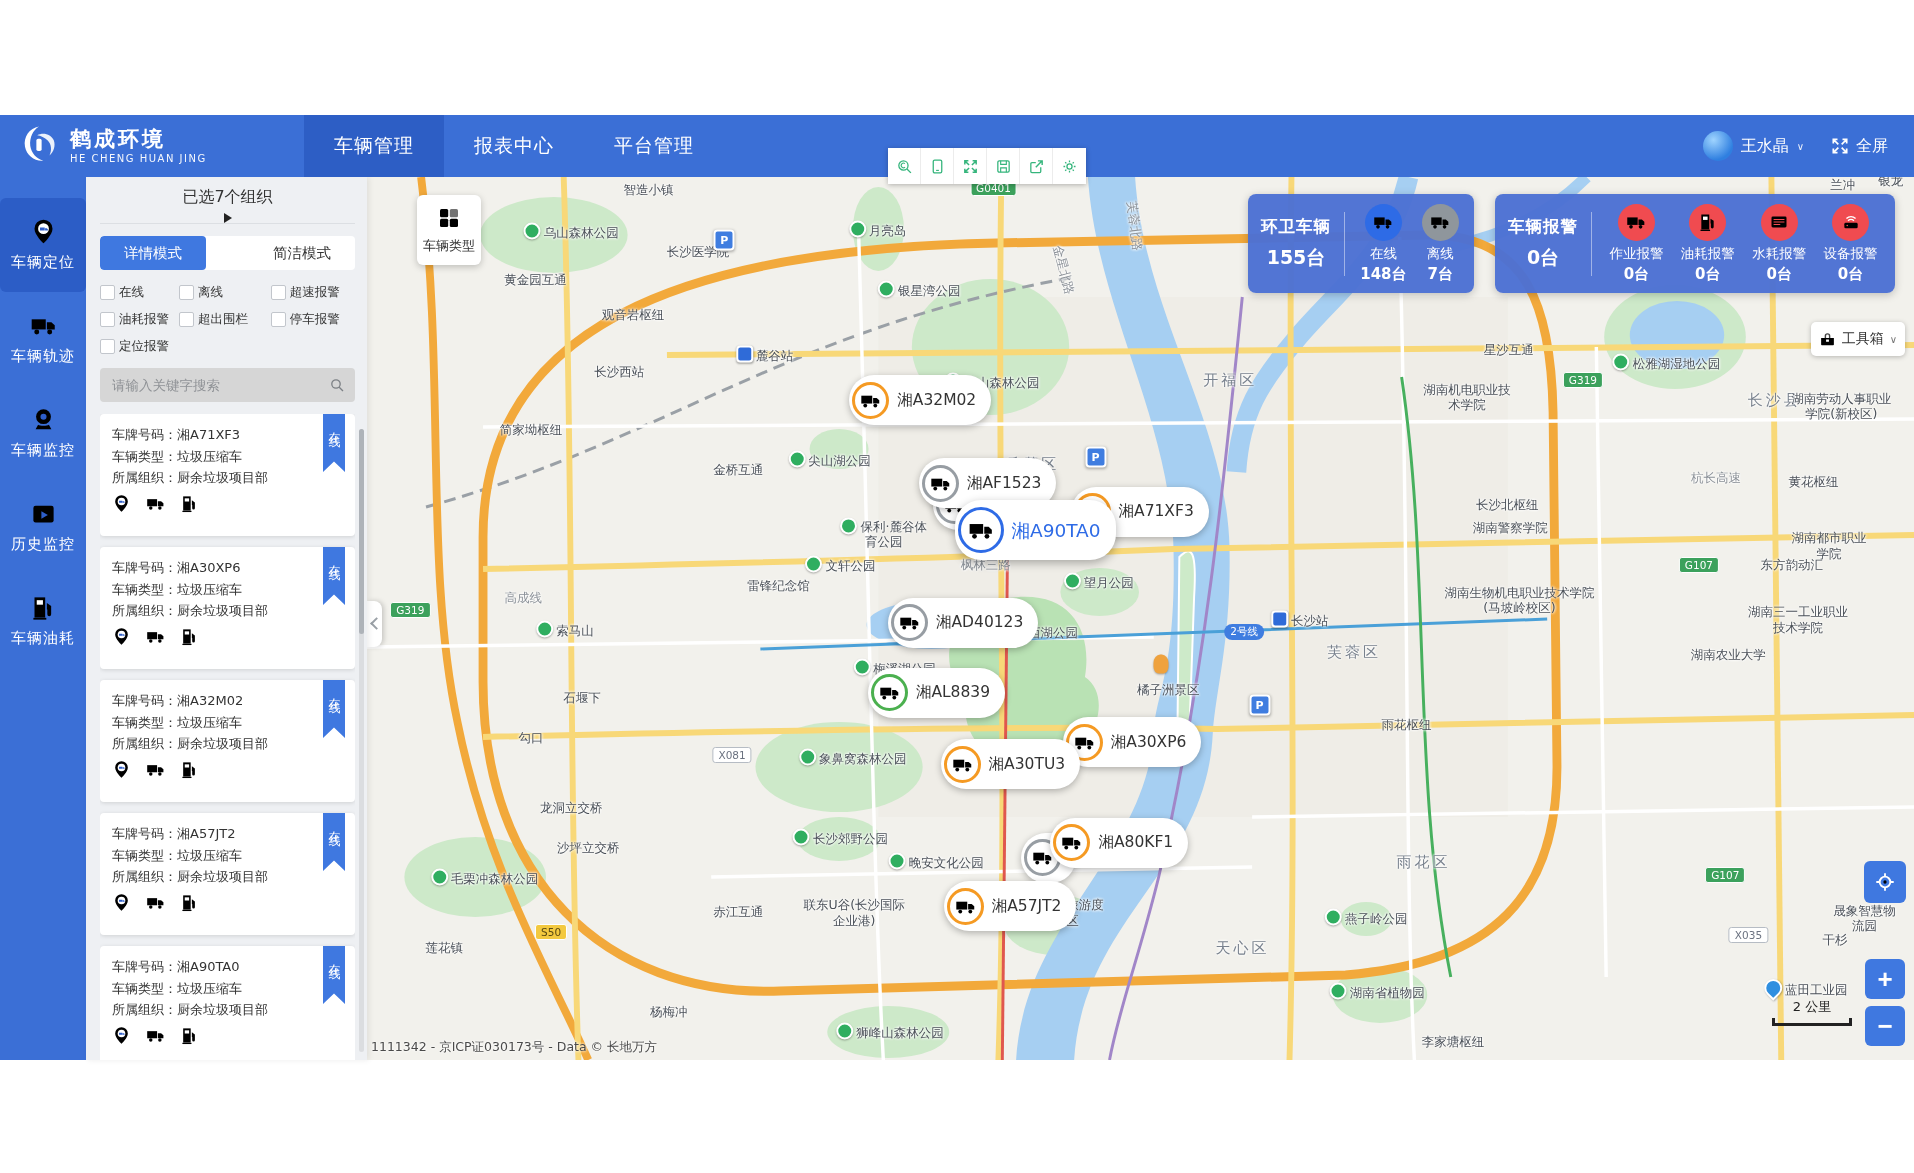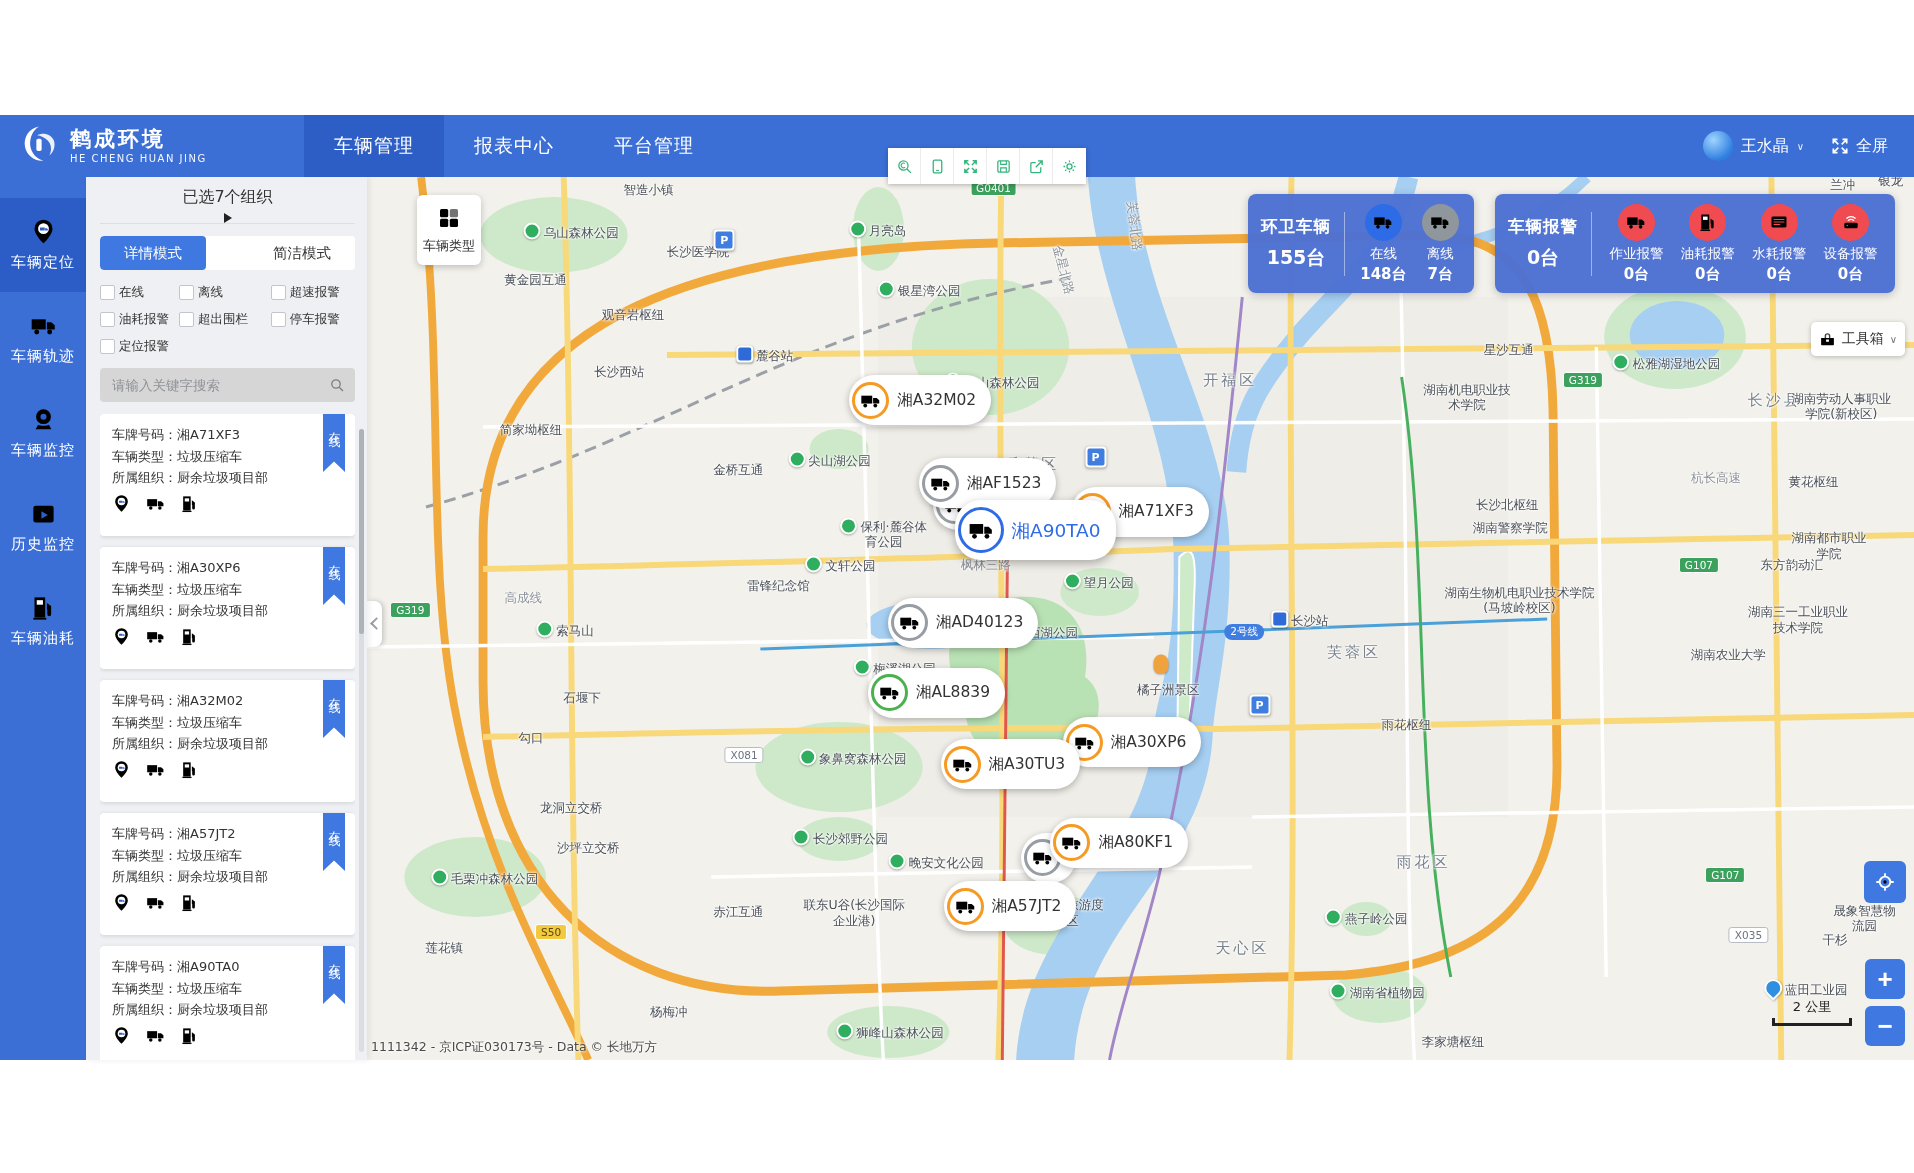--- a/index.html
+++ b/index.html
@@ -28,21 +28,21 @@
   .tb{width:33px;display:grid;place-items:center;border-right:1px solid #ececec;color:#35b57c;cursor:pointer;background:#fff;border-top:0;border-bottom:0;border-left:0;}
   .tb:last-child{border-right:0;}
   .tb svg{width:17px;height:17px;}
 
   
   .main{display:flex;height:883px;position:relative;}
 
   
   .sidebar{width:86px;background:#3b6fd6;display:flex;flex-direction:column;padding-top:21px;flex:none;}
   .sb-item{height:94px;display:flex;flex-direction:column;align-items:center;justify-content:center;gap:8px;
-           color:#fff;font-size:15px;cursor:pointer;letter-spacing:1px;}
+           color:#fff;font-size:15px;cursor:pointer;letter-spacing:1px;border-radius:6px;}
   .sb-item.active{background:#2c5dc6;}
   .sb-item svg{width:27px;height:27px;color:#fff;}
 
   
   .left-panel{width:255px;background:#eef0f3;flex:none;display:flex;flex-direction:column;
               padding:10px 12px 0 14px;position:relative;z-index:10;box-shadow:2px 0 6px rgba(0,0,0,.08);}
   .org-row{display:flex;align-items:center;justify-content:space-between;height:36px;border-bottom:1px solid #dcdfe3;flex-direction:column;}
   .org-text{font-size:16px;color:#333;}
   .org-arrow{width:0;height:0;border-left:8px solid #222;border-top:5px solid transparent;border-bottom:5px solid transparent;cursor:pointer;}
   .mode-tabs{margin-top:12px;height:34px;display:flex;background:#fff;border-radius:4px;overflow:hidden;gap:43px;}
@@ -717,21 +717,21 @@
           <span class="map-label roadg" style="left: 2.8%; top: 49%;">G319</span>
 
           <span class="map-label roadg" style="left: 78.6%; top: 23%;">G319</span>
 
           <span class="map-label roadg" style="left: 86.1%; top: 43.9%;">G107</span>
 
           <span class="map-label roadg" style="left: 87.8%; top: 79%;">G107</span>
 
           <span class="map-label roads" style="left: 11.9%; top: 85.5%;">S50</span>
 
-          <span class="map-label roadx" style="left: 23.6%; top: 65.5%; margin-left: 12px;">X081</span>
+          <span class="map-label roadx" style="left: 23.6%; top: 65.5%;">X081</span>
 
           <span class="map-label roadx" style="left: 89.3%; top: 85.8%;">X035</span>
 
           <span class="map-label metrored" style="left: 40.9%; top: 64.5%;">1号线</span>
 
           <span class="map-label metroblue" style="left: 56.7%; top: 51.5%;">2号线</span>
 
           <span class="map-label parking" style="left: 47.1%; top: 31.7%;">P</span>
 
           <span class="map-label parking" style="left: 23.1%; top: 7.1%;">P</span>

